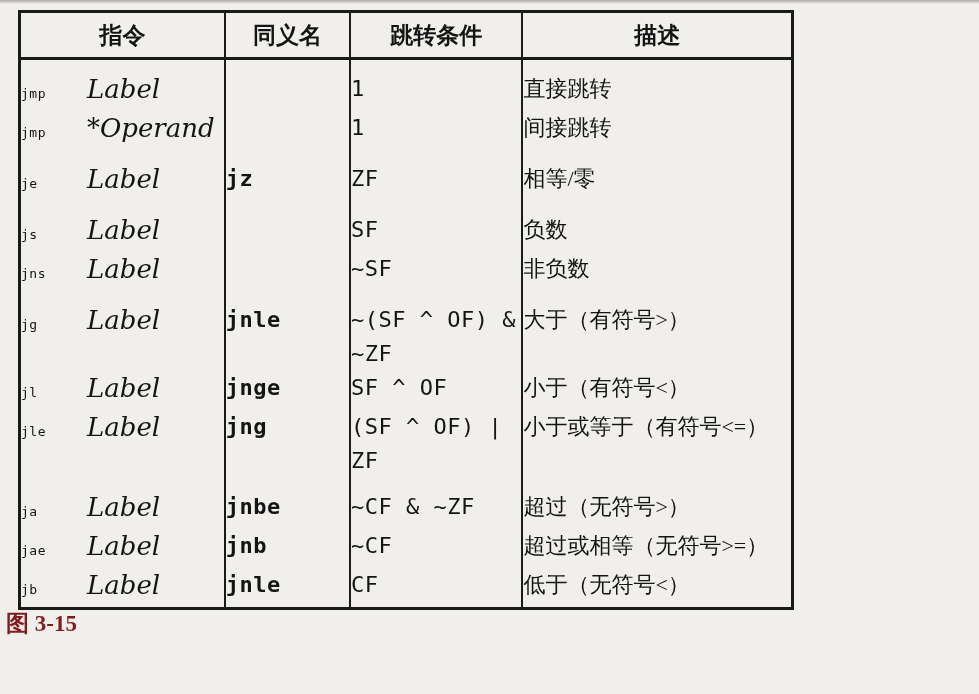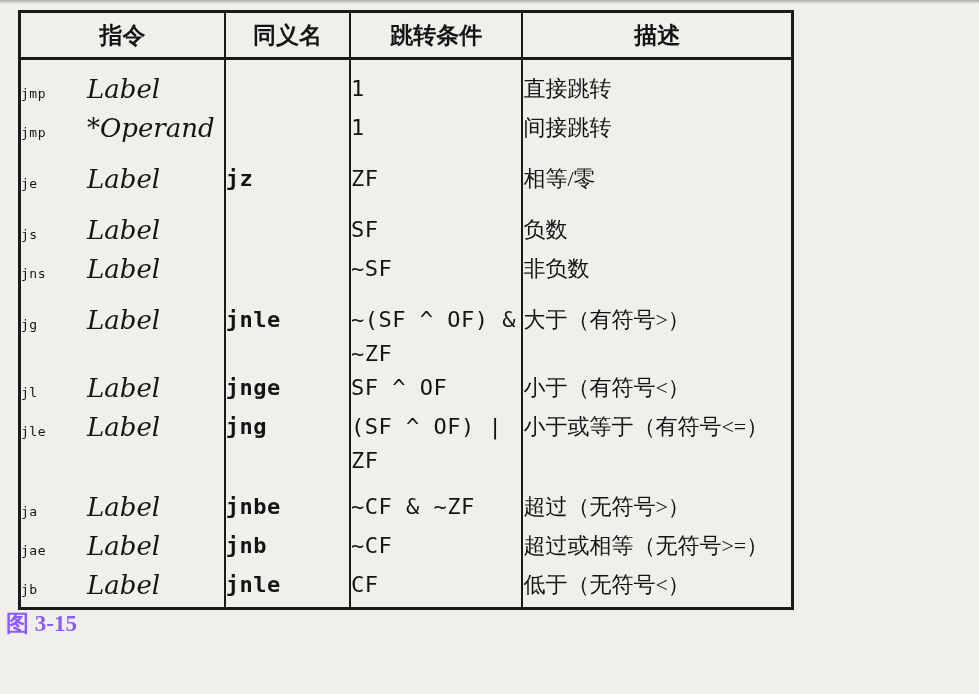--- a/index.html
+++ b/index.html
@@ -179,14 +179,14 @@
       <tr>
         <td class="col-instr"><span class="mnemonic">jb</span><span class="operand">Label</span></td>
         <td class="col-syn mono">jnle</td>
         <td class="col-cond mono">CF</td>
         <td class="col-desc">低于（无符号&lt;）</td>
       </tr>
     </tbody>
 </table>
 
 <div class="figure-caption">
-  <span class="figure-label" id="figure-label" style="color: #8b5cf6;">图 3-15</span>
+  <span class="figure-label" id="figure-label" style="color: #7f1d1d;">图 3-15</span>
 </div>
 
 </body></html>

